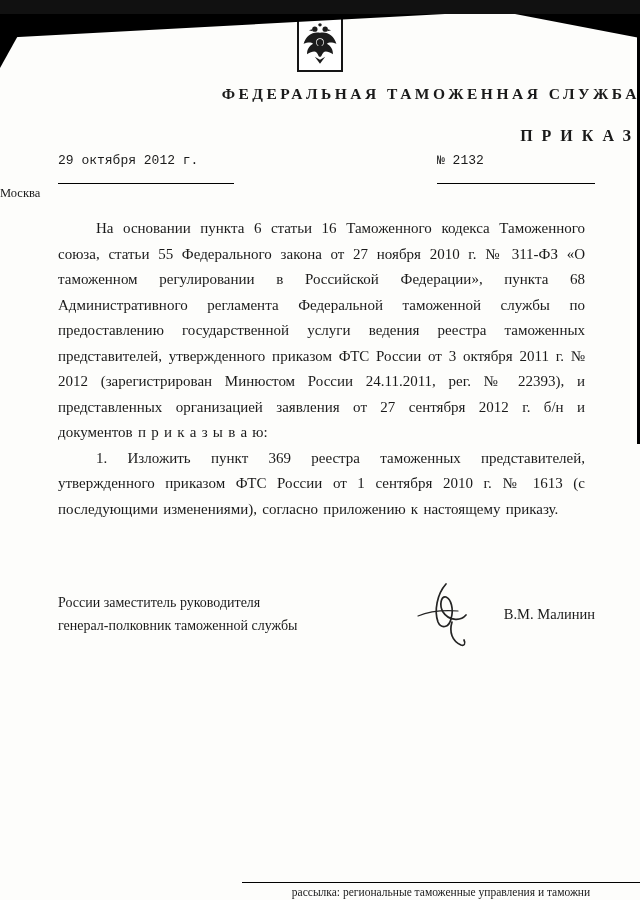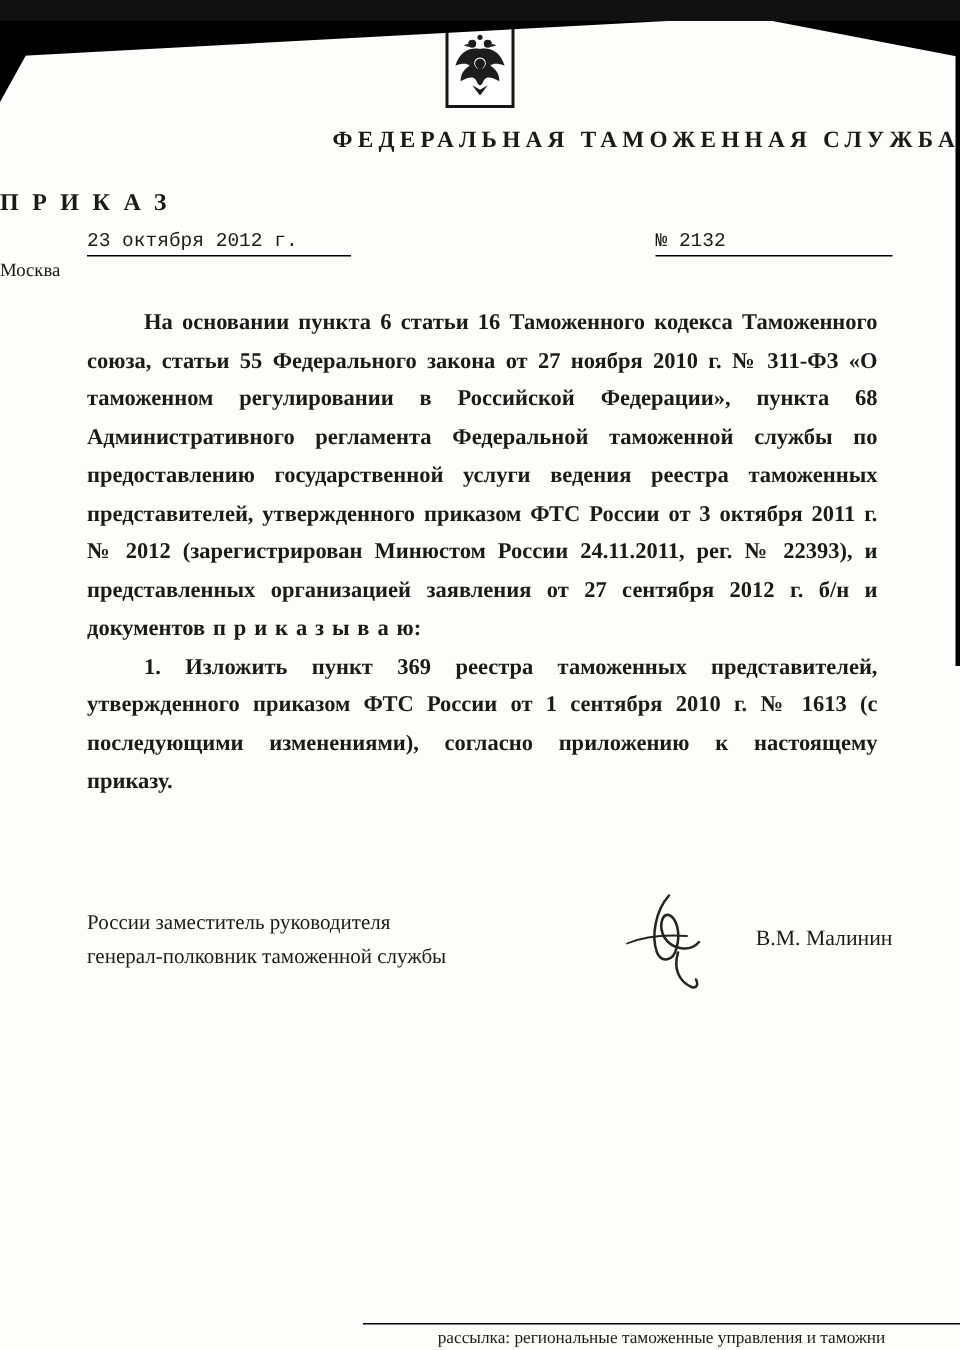--- a/index.html
+++ b/index.html
@@ -33,49 +33,48 @@
   .agency{
     margin-top:13px;
     text-align:right;
     font-weight:bold;
     font-size:15.5px;
     letter-spacing:3.5px;
     white-space:nowrap;
   }
   .doc-type{
     margin-top:24px;
-    text-align:left;
+    text-align:right;
     font-weight:bold;
     font-size:16px;
     letter-spacing:9px;
   }
   .meta-row{
     display:flex;
     justify-content:space-between;
     margin:8px 45px 0 58px;
     font-family:"Liberation Mono", monospace;
     font-size:13px;
   }
   .date-field{width:176px;border-bottom:1.4px solid #000;padding-bottom:2px;}
-  .number-field{width:158px;border-bottom:1.4px solid #000;padding-bottom:2px;}
+  .number-field{width:158px;border-bottom:1.4px solid #000;padding-bottom:15px;}
   .city{text-align:left;font-size:12.5px;margin-top:2px;}
   .title{
     margin-top:21px;
     text-align:center;
     font-weight:bold;
     font-size:14.5px;
     line-height:20px;
   }
   .body-text{
     margin:15px 55px 0 58px;
     font-size:15px;
     line-height:25.5px;
     text-align:justify;
     word-spacing:1.5px;
-    font-weight:bold;
   }
   .body-text p{margin:0;text-indent:38px;}
   .sig-row{
     display:flex;
     align-items:center;
     margin:56px 45px 0 58px;
   }
   .sig-pos{font-size:14px;line-height:23px;flex:1;}
   .sig-scribble{width:92px;height:72px;margin-right:6px;}
   .sig-name{font-size:14.5px;margin-left:0;white-space:nowrap;}
@@ -115,21 +114,21 @@
         <path d="M22 20.5 C24.3 20.5 25.8 22.2 25.8 24.3 C25.8 26.6 24 28.2 22 29 C20 28.2 18.2 26.6 18.2 24.3 C18.2 22.2 19.7 20.5 22 20.5 Z"></path>
       </g>
     </svg>
   </div>
 
   <div class="agency">ФЕДЕРАЛЬНАЯ ТАМОЖЕННАЯ СЛУЖБА</div>
 
   <div class="doc-type">ПРИКАЗ</div>
 
   <div class="meta-row">
-    <div class="date-field">23 октября 2012 г.</div>
+    <div class="date-field">29 октября 2012 г.</div>
     <div class="number-field">№  2132</div>
   </div>
 
   <div class="city">Москва</div>
 
 
   <div class="body-text">
     <p>На основании пункта 6 статьи 16 Таможенного кодекса Таможенного союза, статьи 55 Федерального закона от 27 ноября 2010 г. № 311-ФЗ «О таможенном регулировании в Российской Федерации», пункта 68 Административного регламента Федеральной таможенной службы по предоставлению государственной услуги ведения реестра таможенных представителей, утвержденного приказом ФТС России от 3 октября 2011 г. № 2012 (зарегистрирован Минюстом России 24.11.2011, рег. № 22393), и представленных организацией заявления от 27 сентября 2012 г. б/н и документов п р и к а з ы в а ю:</p>
     <p>1. Изложить пункт 369 реестра таможенных представителей, утвержденного приказом ФТС России от 1 сентября 2010 г. № 1613 (с последующими изменениями), согласно приложению к настоящему приказу.</p>
   </div>

